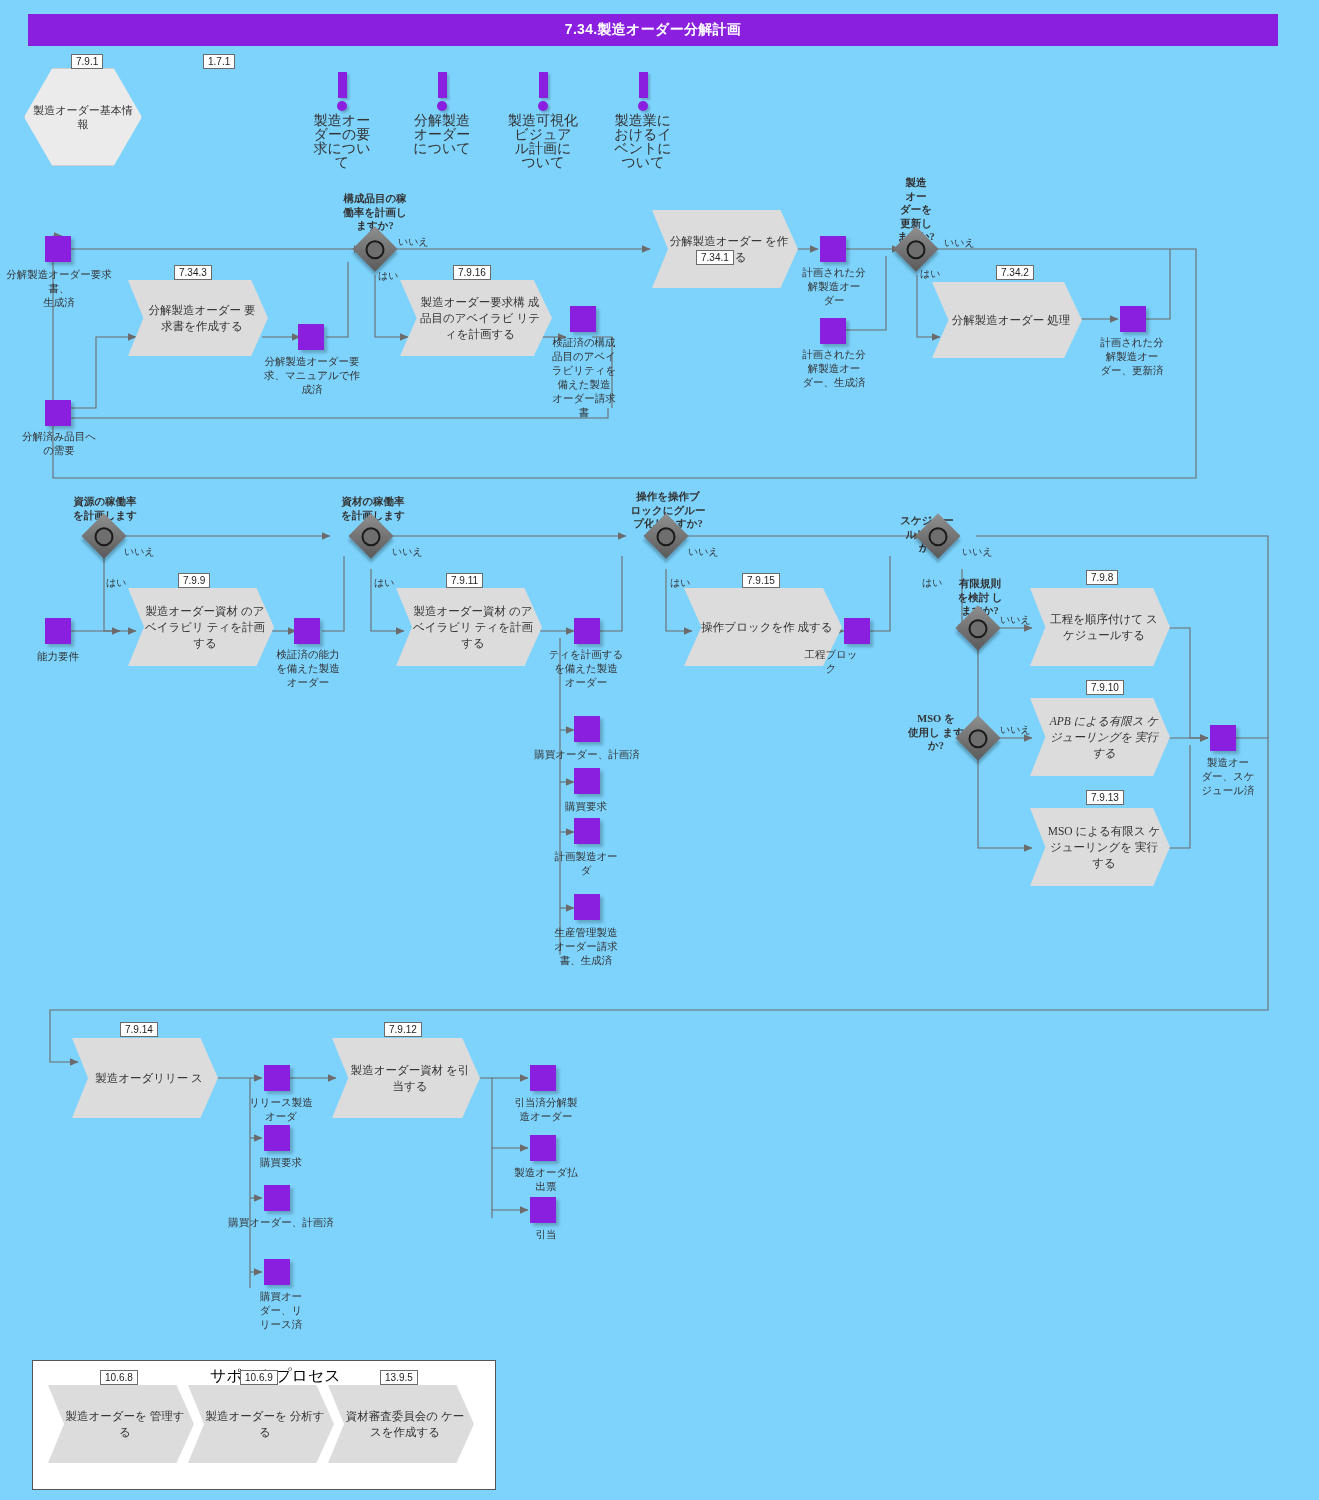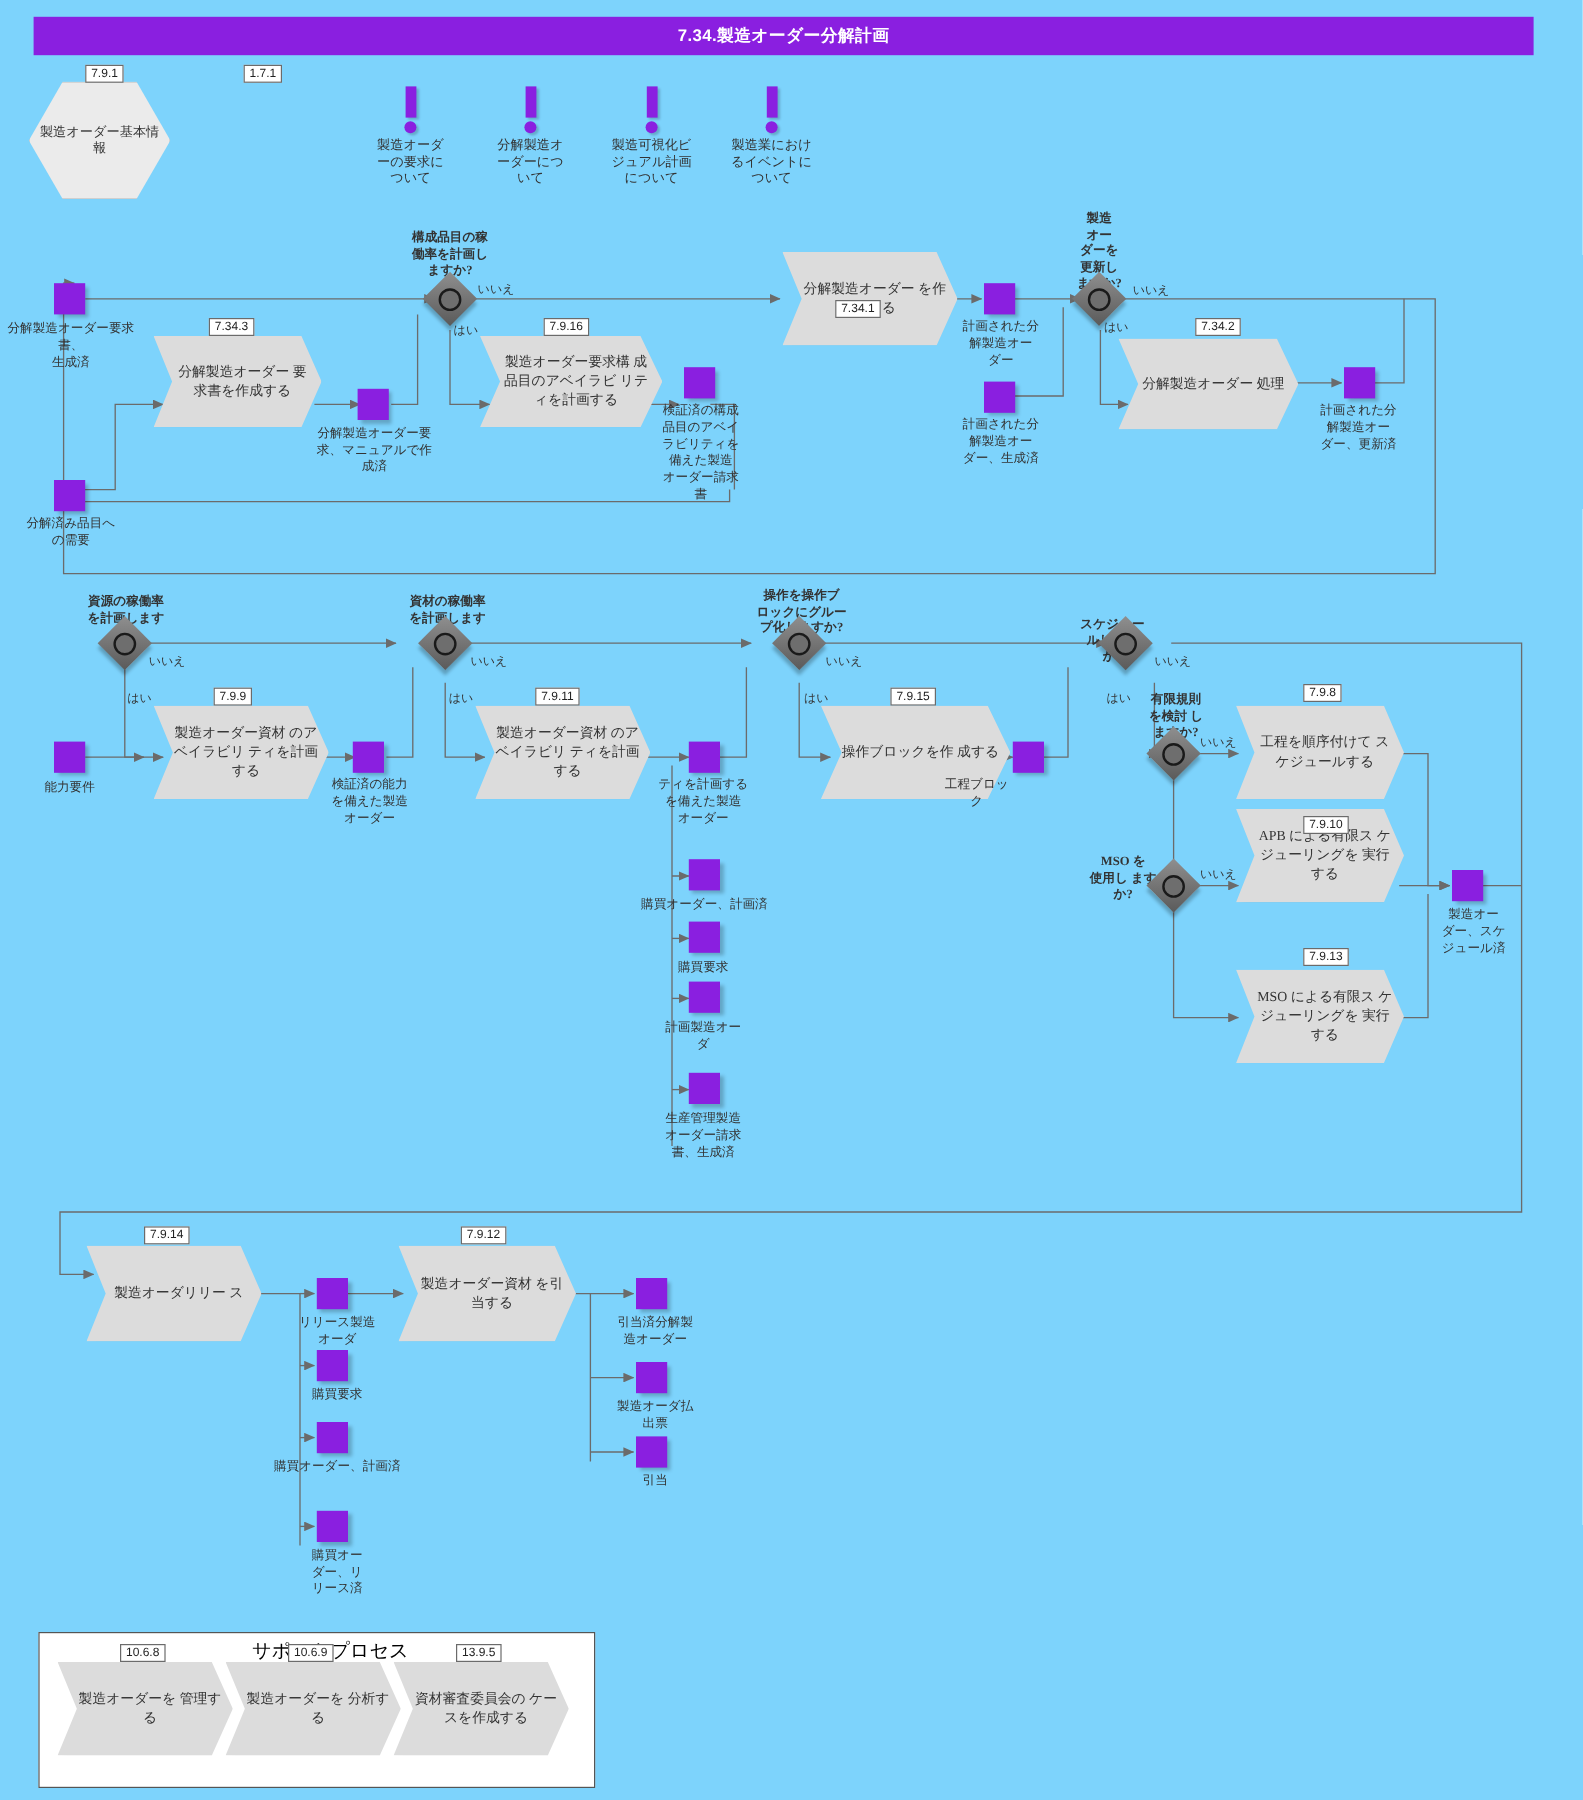--- a/index.html
+++ b/index.html
@@ -38,21 +38,21 @@
     display:flex;align-items:center;justify-content:center;}
   .gw i{display:block;width:15px;height:15px;border:2.6px solid #1a1a1a;border-radius:50%;background:#6e6e6e;transform:rotate(-45deg);}
 
   .gwlabel{position:absolute;font-size:10.5px;color:#333;line-height:13.5px;text-align:center;white-space:pre-line;font-weight:bold;}
   .edgelabel{position:absolute;font-size:10px;color:#333;line-height:12px;white-space:pre-line;}
 
   
   .excl{position:absolute;width:40px;text-align:center;}
   .excl .bar{width:9px;height:26px;background:#8A1FE0;margin:0 auto;box-shadow:2px 2px 2px rgba(0,0,0,.2);}
   .excl .dot{width:10px;height:10px;border-radius:50%;background:#8A1FE0;margin:3px auto 0;box-shadow:2px 2px 2px rgba(0,0,0,.2);}
-  .excl .cap{font-size:11px;color:#333;line-height:14px;margin-top:3px;white-space:pre-line;}
+  .excl .cap{font-size:14px;color:#333;line-height:14px;margin-top:3px;white-space:pre-line;}
 
   .supportbox{position:absolute;border:1px solid #555;background:#fff;}
 </style>
 </head>
 <body>
 
 <div id="stage">
 
   <svg id="wires" viewBox="0 0 1319 1500">
     <defs>
@@ -334,21 +334,21 @@
   <div class="edgelabel" style="left:670px;top:577px;">はい</div>
 
   <div class="badge" style="left:742px;top:573px;">7.9.15</div>
   <div class="node task" style="left:684px;top:588px;width:158px;height:78px;">
     <span>操作ブロックを作 成する</span>
   </div>
 
   <div class="node" style="left:844px;top:618px;">
       <div class="dobj"></div>
     </div>
-  <div class="dlabel" style="left:776px;top:648px;width:76px;">工程ブロッ
+  <div class="dlabel" style="left:793px;top:648px;width:76px;">工程ブロッ
 ク</div>
 
   <div class="gwlabel" style="left:890px;top:514px;width:74px;">スケジュー
 ルします
 か?</div>
   <div class="node gw" style="left:922px;top:520px;">
       <i></i>
     </div>
   <div class="edgelabel" style="left:962px;top:546px;">いいえ</div>
   <div class="edgelabel" style="left:922px;top:577px;">はい</div>
@@ -369,21 +369,21 @@
     </div>
   <div class="edgelabel" style="left:1000px;top:724px;">いいえ</div>
 
   <div class="badge" style="left:1086px;top:570px;">7.9.8</div>
   <div class="node task" style="left:1030px;top:588px;width:140px;height:78px;">
     <span>工程を順序付けて
 スケジュールする</span>
   </div>
 
   <div class="badge" style="left:1086px;top:680px;">7.9.10</div>
-  <div class="node task" style="left:1030px;top:674px;width:140px;height:78px;">
+  <div class="node task" style="left:1030px;top:698px;width:140px;height:78px;font-style:italic;">
     <span>APB による有限ス
 ケジューリングを 実行する</span>
   </div>
 
   <div class="badge" style="left:1086px;top:790px;">7.9.13</div>
   <div class="node task" style="left:1030px;top:808px;width:140px;height:78px;">
     <span>MSO による有限ス
 ケジューリングを 実行する</span>
   </div>
 

